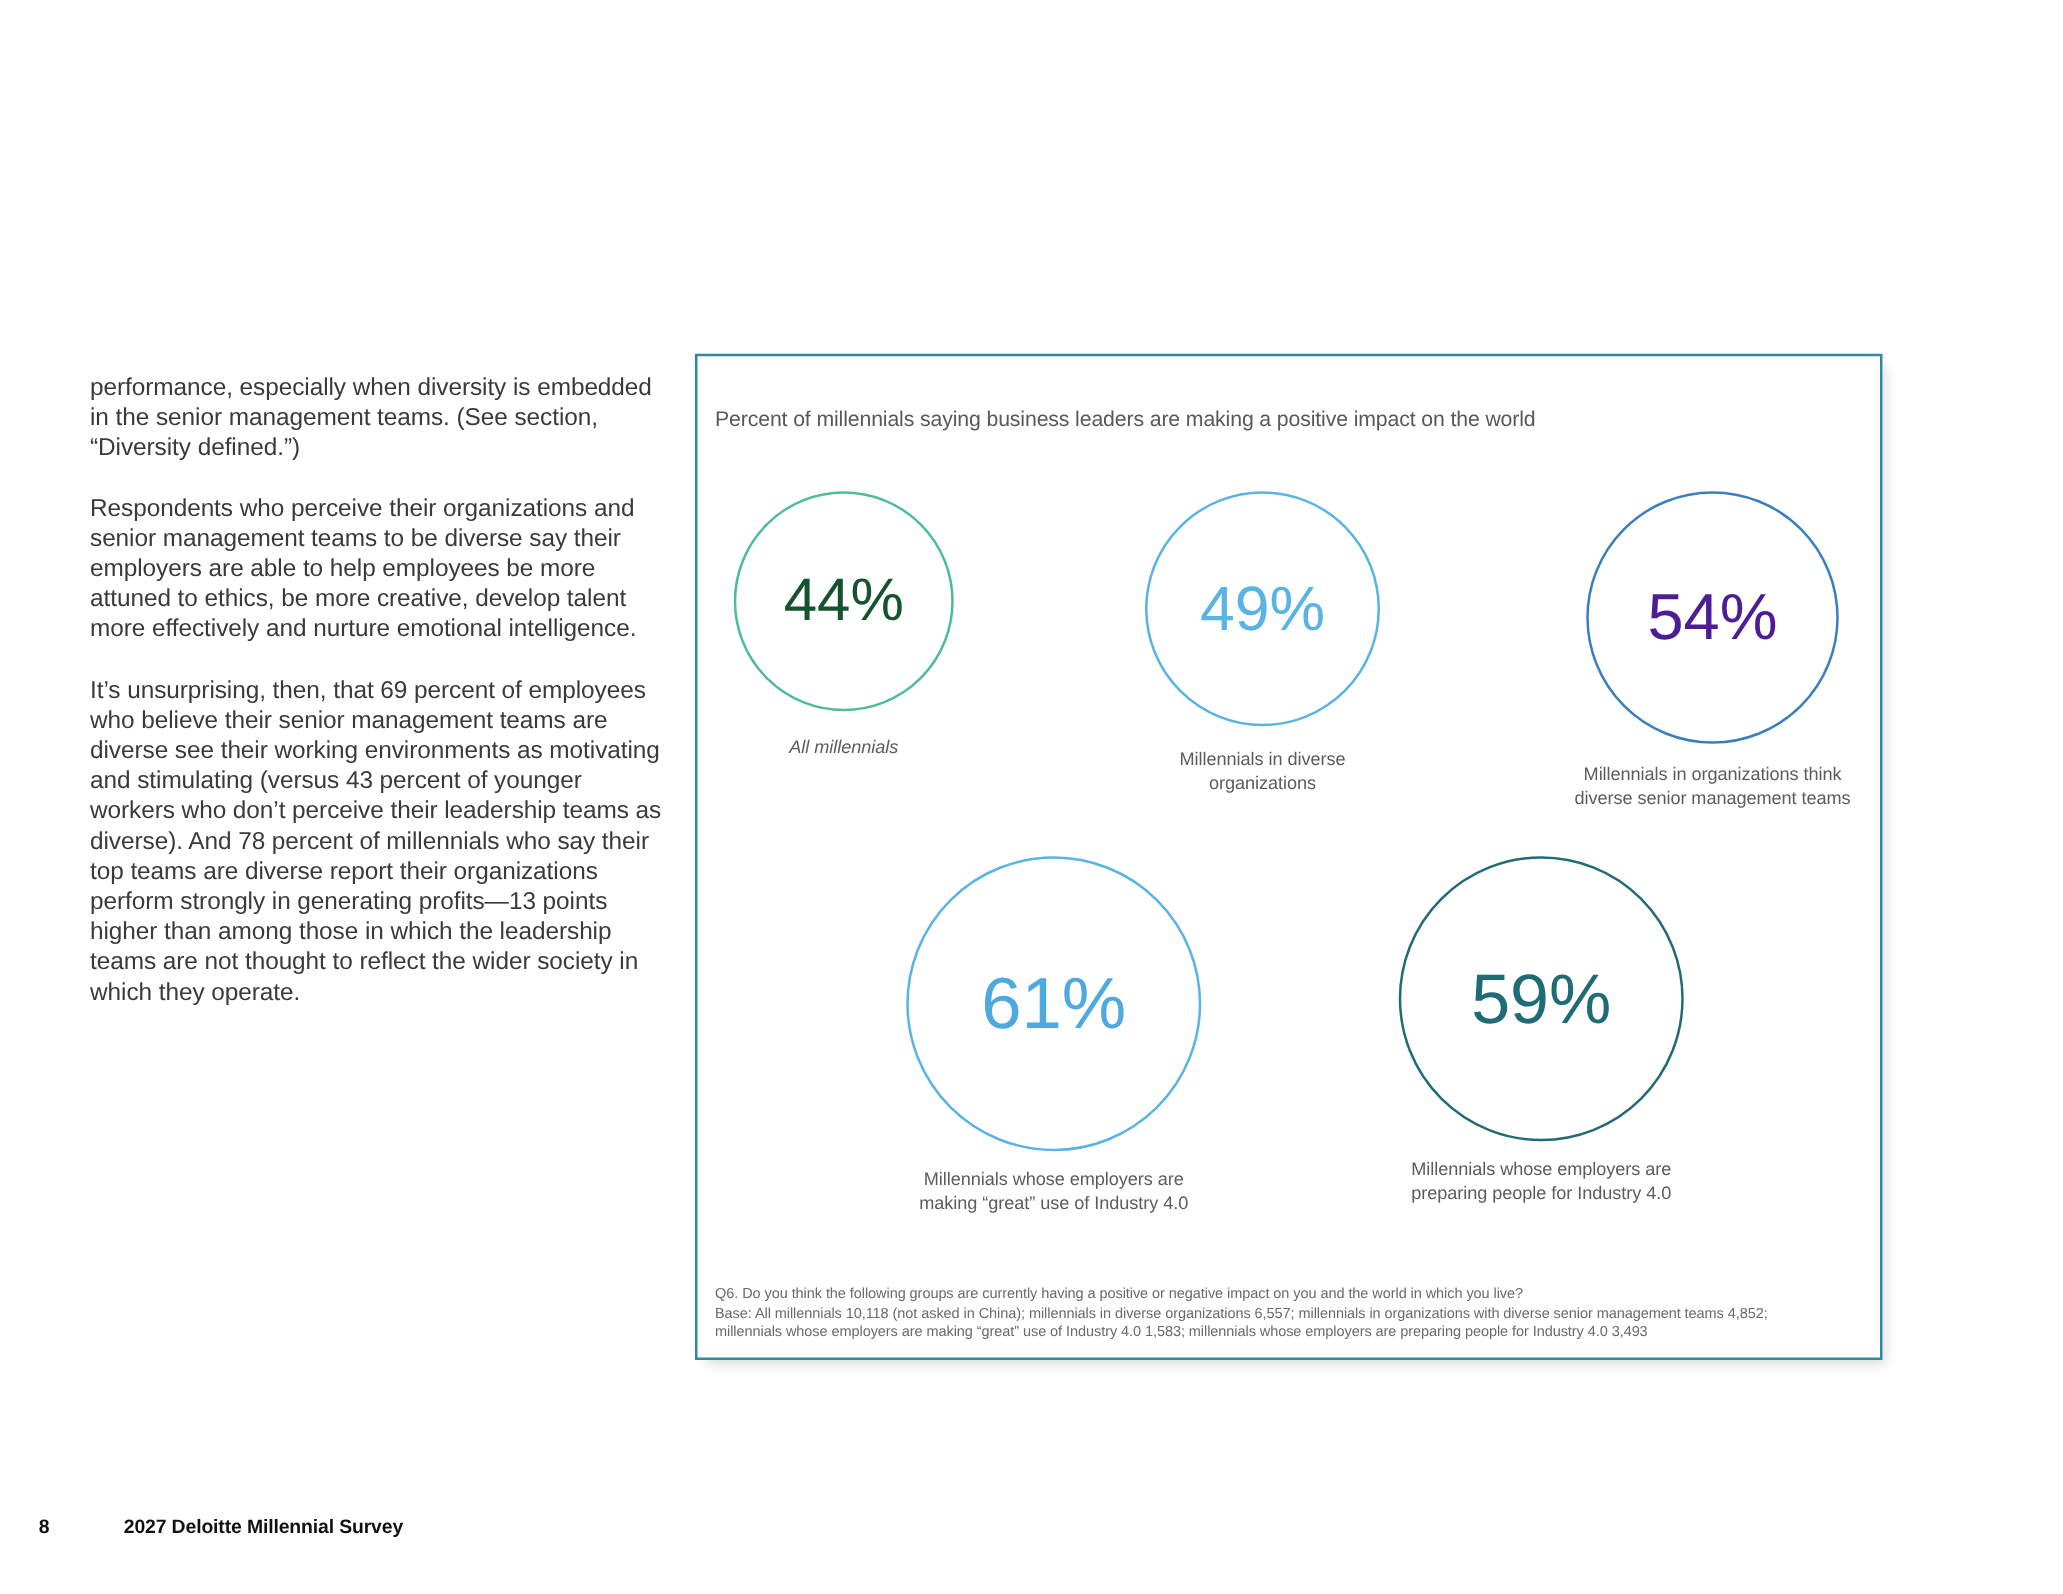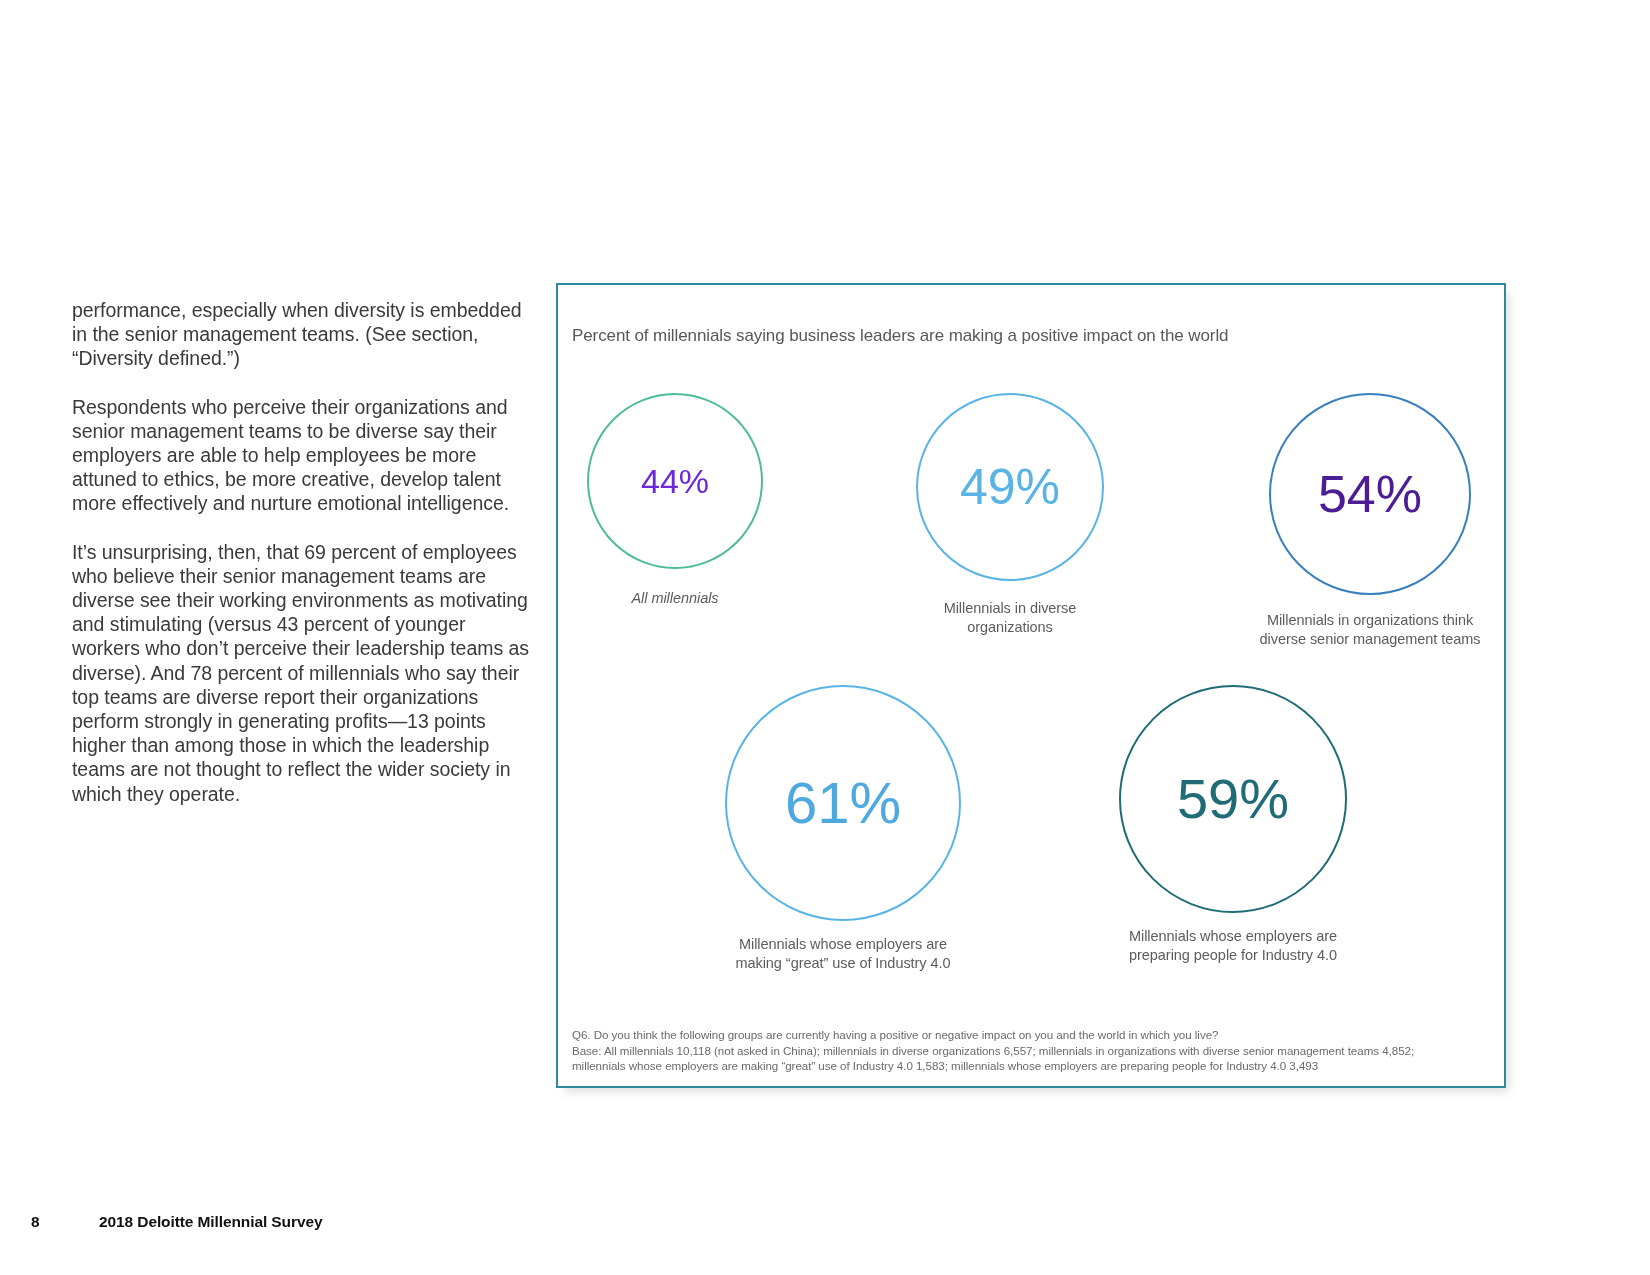--- a/index.html
+++ b/index.html
@@ -84,21 +84,21 @@
     font-size: 14.5px;
     line-height: 19px;
     color: #5c5c5e;
     text-align: center;
     white-space: pre-line;
     letter-spacing: -0.05px;
   }
 
   
   .c-44 { width: 176px; height: 176px; border: 2px solid #4fbd93; }
-  .c-44 .pct { font-size: 34px; color: #6d28d9; }
+  .c-44 .pct { font-size: 48px; color: #14532d; }
   .c-49 { width: 188px; height: 188px; border: 2px solid #59b4e5; }
   .c-49 .pct { font-size: 50px; color: #59b4e5; }
   .c-54 { width: 202px; height: 202px; border: 2px solid #3a7fbd; }
   .c-54 .pct { font-size: 52px; color: #4c1d95; }
   .c-61 { width: 236px; height: 236px; border: 2px solid #59b4e5; }
   .c-61 .pct { font-size: 58px; color: #4ea9e0; }
   .c-59 { width: 228px; height: 228px; border: 2px solid #1f6b76; }
   .c-59 .pct { font-size: 56px; color: #1f6b76; }
 
   .lbl-44 { width: 190px; margin-top: 20px; font-style: italic; }
@@ -200,16 +200,16 @@
     <div class="footnote">
       <div>Q6. Do you think the following groups are currently having a positive or negative impact on you and the world in which you live?</div>
       <div>Base: All millennials 10,118 (not asked in China); millennials in diverse organizations 6,557; millennials in organizations with diverse senior management teams 4,852;</div>
       <div>millennials whose employers are making “great” use of Industry 4.0 1,583; millennials whose employers are preparing people for Industry 4.0 3,493</div>
     </div>
 
   </div>
 
   <div class="pg-footer">
     <span class="pg-num">8</span>
-    <span class="pg-title">2018 Deloitte Millennial Survey</span>
+    <span class="pg-title">2027 Deloitte Millennial Survey</span>
   </div>
 
 </div>
 
 </body></html>

